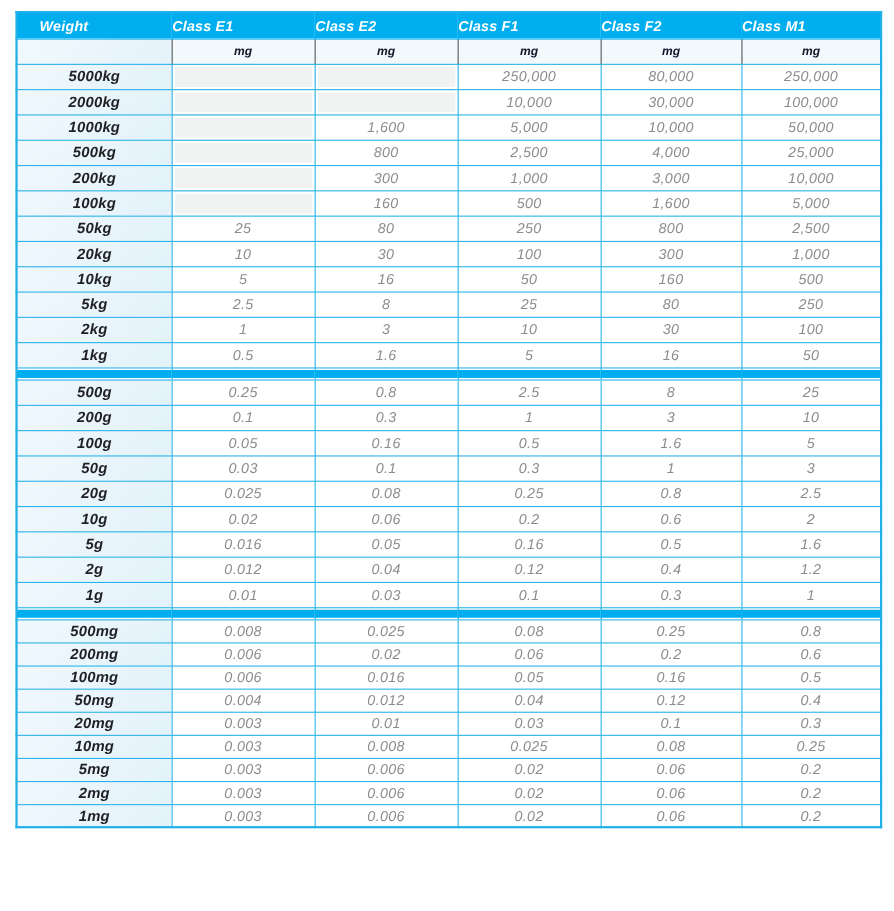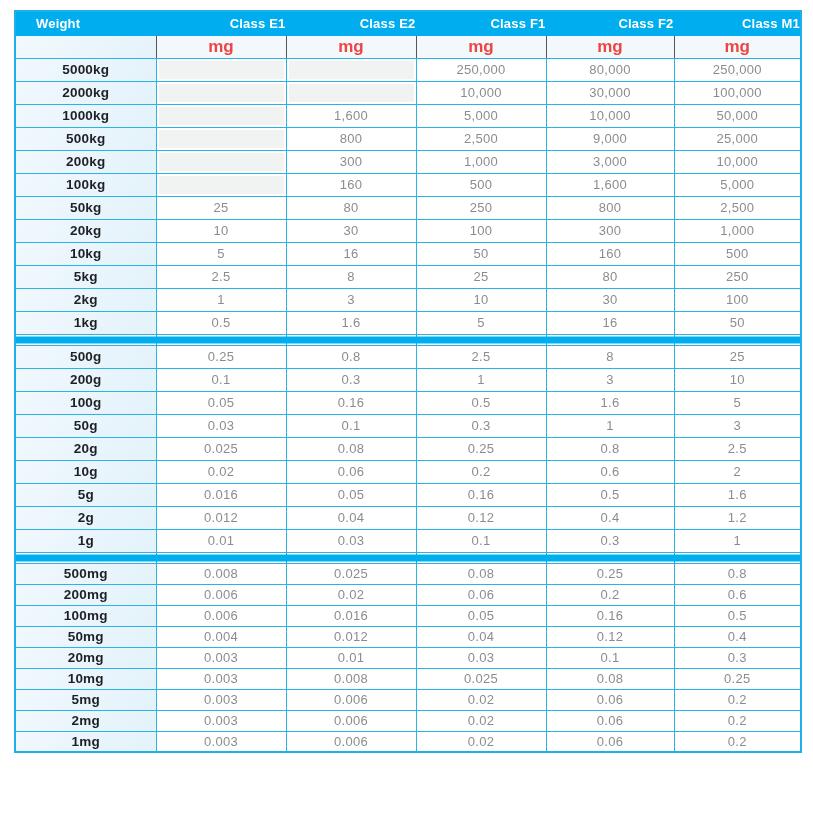--- a/index.html
+++ b/index.html
@@ -7,20 +7,21 @@
     padding: 0;
     background: #ffffff;
     font-family: "Liberation Sans", sans-serif;
   }
   .page {
     position: relative;
     width: 813px;
     height: 828px;
     background: #ffffff;
     overflow: hidden;
+    font-style: italic;
   }
   table.tol {
     position: absolute;
     left: 14px;
     top: 10px;
     width: 786px;
     border-collapse: collapse;
     table-layout: fixed;
     border: 2px solid #1fb0e8;
   }
@@ -30,34 +31,34 @@
     box-sizing: border-box;
   }
   
   tr.head th {
     background: #00AEEF;
     border-color: #00AEEF;
     color: #ffffff;
     font-size: 13px;
     font-weight: bold;
     height: 24px;
-    text-align: right;
+    text-align: left;
     letter-spacing: 0.2px;
   }
   tr.head th.first {
     text-align: left;
     padding-left: 20px;
   }
   
   tr.unit td {
     height: 23px;
     text-align: center;
-    font-size: 17px;
+    font-size: 11px;
     font-weight: bold;
-    color: #ef4444;
+    color: #0f172a;
     background: #f2f8fb;
     border-left: 1px solid #55565a;
     border-right: 1px solid #55565a;
   }
   tr.unit td.first {
     background: linear-gradient(135deg, #f1f9fd 0%, #e4f2fa 100%);
     border-left: 1px solid #2ab3e8;
   }
   
   td.w {
@@ -150,21 +151,21 @@
           <td class="v">1,600</td>
           <td class="v">5,000</td>
           <td class="v">10,000</td>
           <td class="v">50,000</td>
         </tr>
         <tr>
           <td class="w">500kg</td>
           <td class="v empty"></td>
           <td class="v">800</td>
           <td class="v">2,500</td>
-          <td class="v">9,000</td>
+          <td class="v">4,000</td>
           <td class="v">25,000</td>
         </tr>
         <tr>
           <td class="w">200kg</td>
           <td class="v empty"></td>
           <td class="v">300</td>
           <td class="v">1,000</td>
           <td class="v">3,000</td>
           <td class="v">10,000</td>
         </tr>

